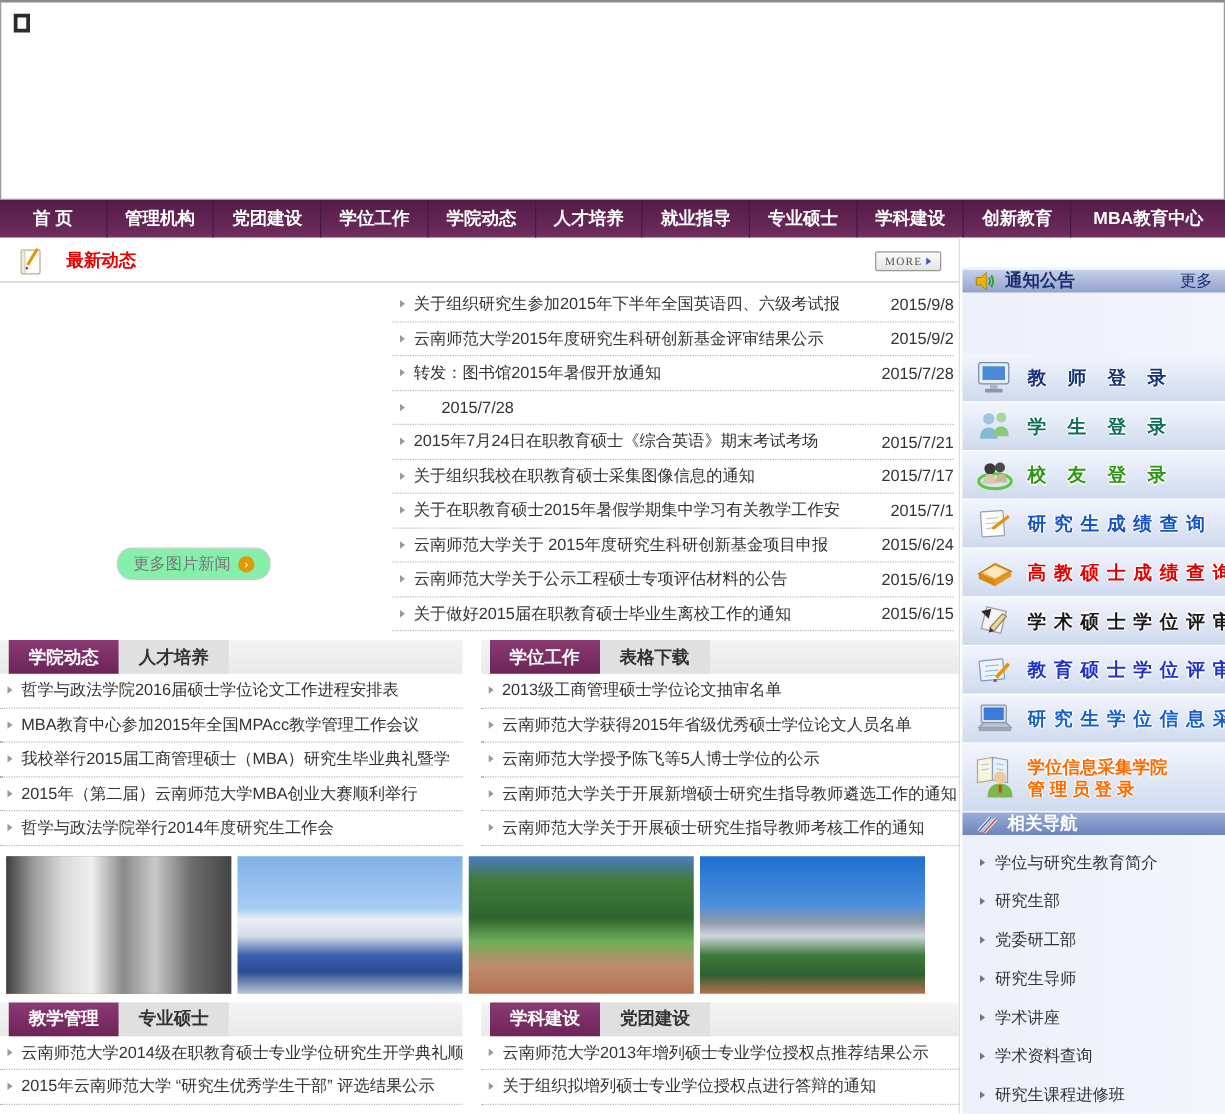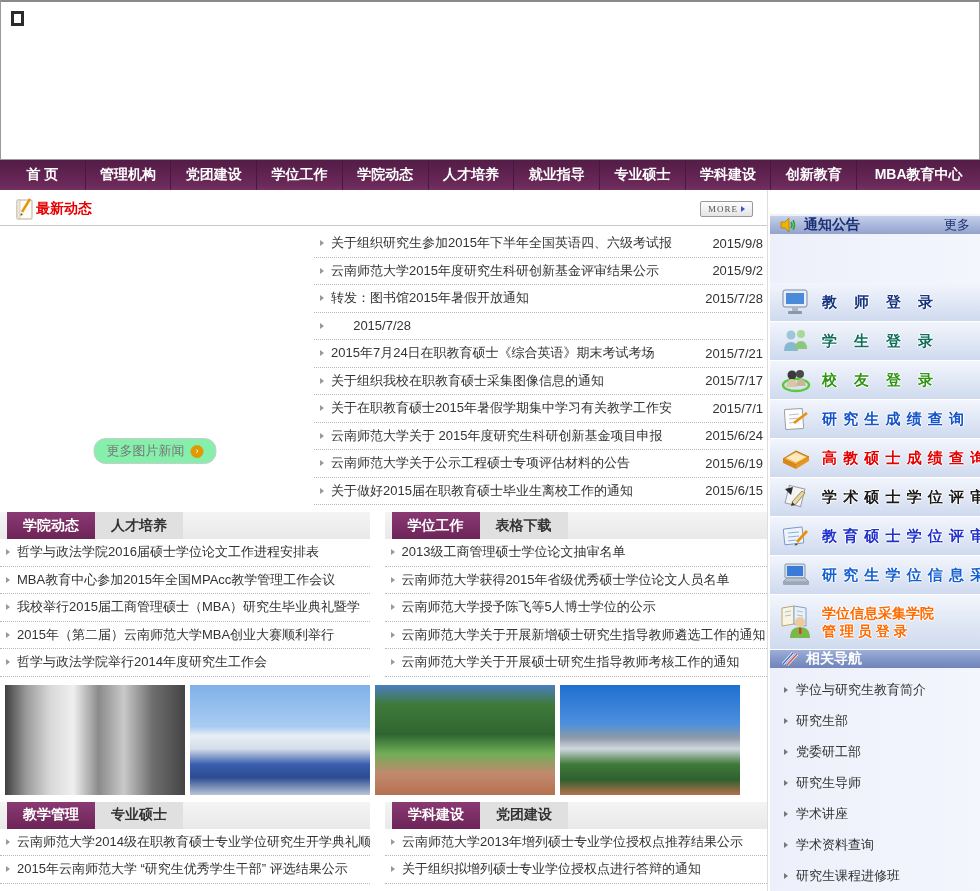--- a/index.html
+++ b/index.html
@@ -16,21 +16,21 @@
   .nav-item.wide{flex:1.45;border-right:none;}
 
   
   .content{display:flex;width:980px;height:701px;}
   .main{width:768px;border-right:1px solid #ddd;}
   .gap{width:2px;background:#fff;}
   .sidebar{width:210px;background:linear-gradient(90deg,#edf0fa 0%,#f3f6fd 100%);display:flex;flex-direction:column;margin-top:24px;}
 
   
   .latest-head{height:32px;display:flex;align-items:center;padding:6px 10px 0 16px;}
-  .latest-title{color:#e60000;font-size:14px;font-weight:bold;margin-left:0;}
+  .latest-title{color:#e60000;font-size:14px;font-weight:bold;margin-left:17px;}
   .more-btn{margin-left:auto;margin-right:4px;border:1px solid #999;border-radius:2px;background:linear-gradient(180deg,#fdfdfd,#e4e4e4);font-size:9px;letter-spacing:1px;color:#555;padding:2px 7px;display:flex;align-items:center;cursor:pointer;font-family:Liberation Serif, serif;}
   .more-btn .arr{width:0;height:0;border-left:4px solid #3a57c9;border-top:3px solid transparent;border-bottom:3px solid transparent;margin-left:3px;}
   .latest-divider{border-bottom:1px solid #c9c9c9;margin-top:3px;}
 
   
   .news-area{display:flex;}
   .slide-pane{width:310px;height:278px;position:relative;}
   .pill-btn{position:absolute;left:50%;transform:translateX(-50%);top:212px;border:1px solid #ccc;border-radius:12px;padding:3px 12px;color:#777;font-size:13px;display:flex;align-items:center;cursor:pointer;background:#86efac;white-space:nowrap;}
   .pill-btn .orange-dot{width:13px;height:13px;border-radius:50%;background:#e09a00;color:#fff;font-size:9px;line-height:13px;text-align:center;margin-left:6px;}
   .news-list{flex:1;padding:4px 4px 0 4px;}
@@ -62,21 +62,21 @@
   .side-head{height:26px;margin-top:2px;background:linear-gradient(180deg,#c6d0e8 0%,#a9b6da 55%,#93a3cc 100%);display:flex;align-items:center;padding:0 10px;}
   .side-head .t{color:#1b2f73;font-size:14px;font-weight:bold;margin-left:8px;}
   .side-head .more{margin-left:auto;color:#1b2f73;font-size:13px;cursor:pointer;}
   .notice-body{height:122px;}
   .sbtns{}
   .sbtn{height:39px;display:flex;align-items:center;background:linear-gradient(180deg,#f2f5fc 0%,#dde5f4 60%,#cfdaef 100%);border-bottom:1px solid #fff;cursor:pointer;}
   .sbtn.tall{height:55px;}
   .sbtn .ic{width:52px;display:flex;justify-content:center;flex:none;}
   .sbtn .lbl{font-size:15px;font-weight:bold;letter-spacing:1px;white-space:nowrap;text-shadow:1px 0 0 #fff,-1px 0 0 #fff,0 1px 0 #fff,0 -1px 0 #fff;}
   .sbtn .lbl2{font-size:14px;font-weight:bold;line-height:18px;white-space:nowrap;text-shadow:1px 0 0 #fff,-1px 0 0 #fff,0 1px 0 #fff,0 -1px 0 #fff;}
-  .relnav-head{height:28px;background:linear-gradient(180deg,#9dafd8 0%,#8195c6 55%,#7084ba 100%);display:flex;padding:0 10px;}
+  .relnav-head{height:28px;background:linear-gradient(180deg,#9dafd8 0%,#8195c6 55%,#7084ba 100%);display:flex;align-items:center;padding:0 10px;}
   .relnav-head .t{color:#fff;font-size:14px;font-weight:bold;margin-left:8px;}
   .rel-links{flex:1;padding-top:6px;}
   .rlink{display:flex;align-items:center;height:31px;cursor:pointer;}
   .rlink .tri{border-left-color:#777;margin:0 8px 0 14px;}
   .rlink .t{font-size:13px;color:#333;}
 
   svg{display:block;}
 </style>
 </head>
 <body>

